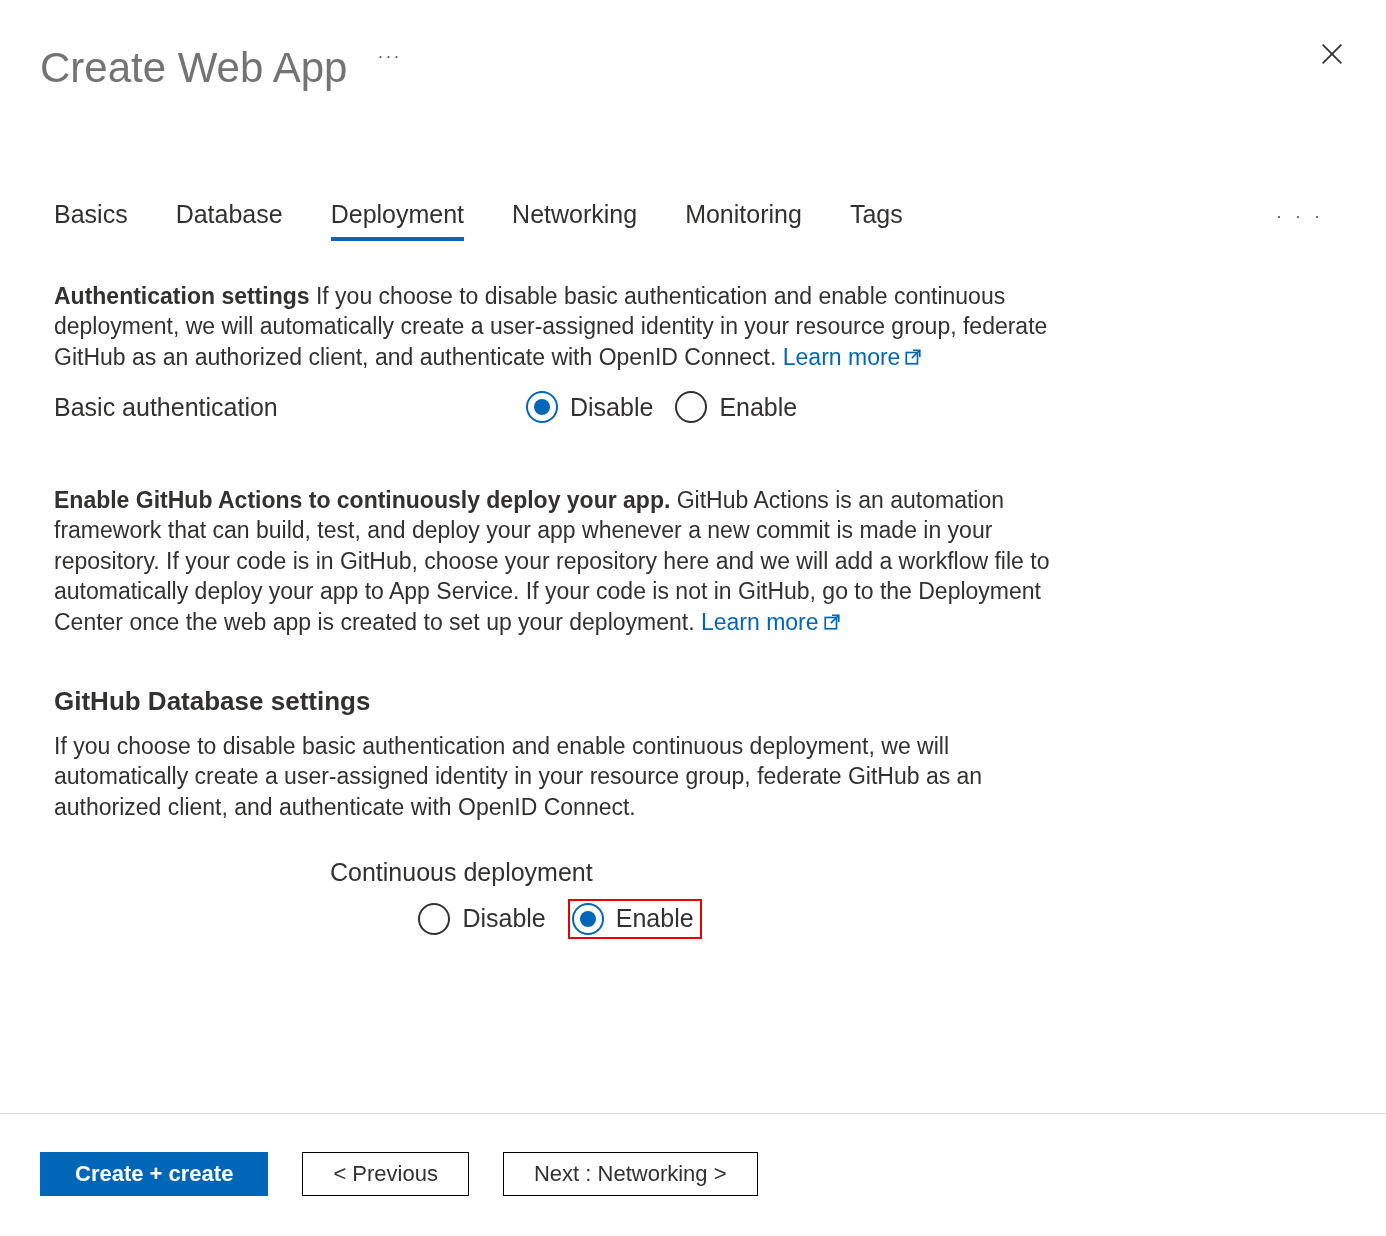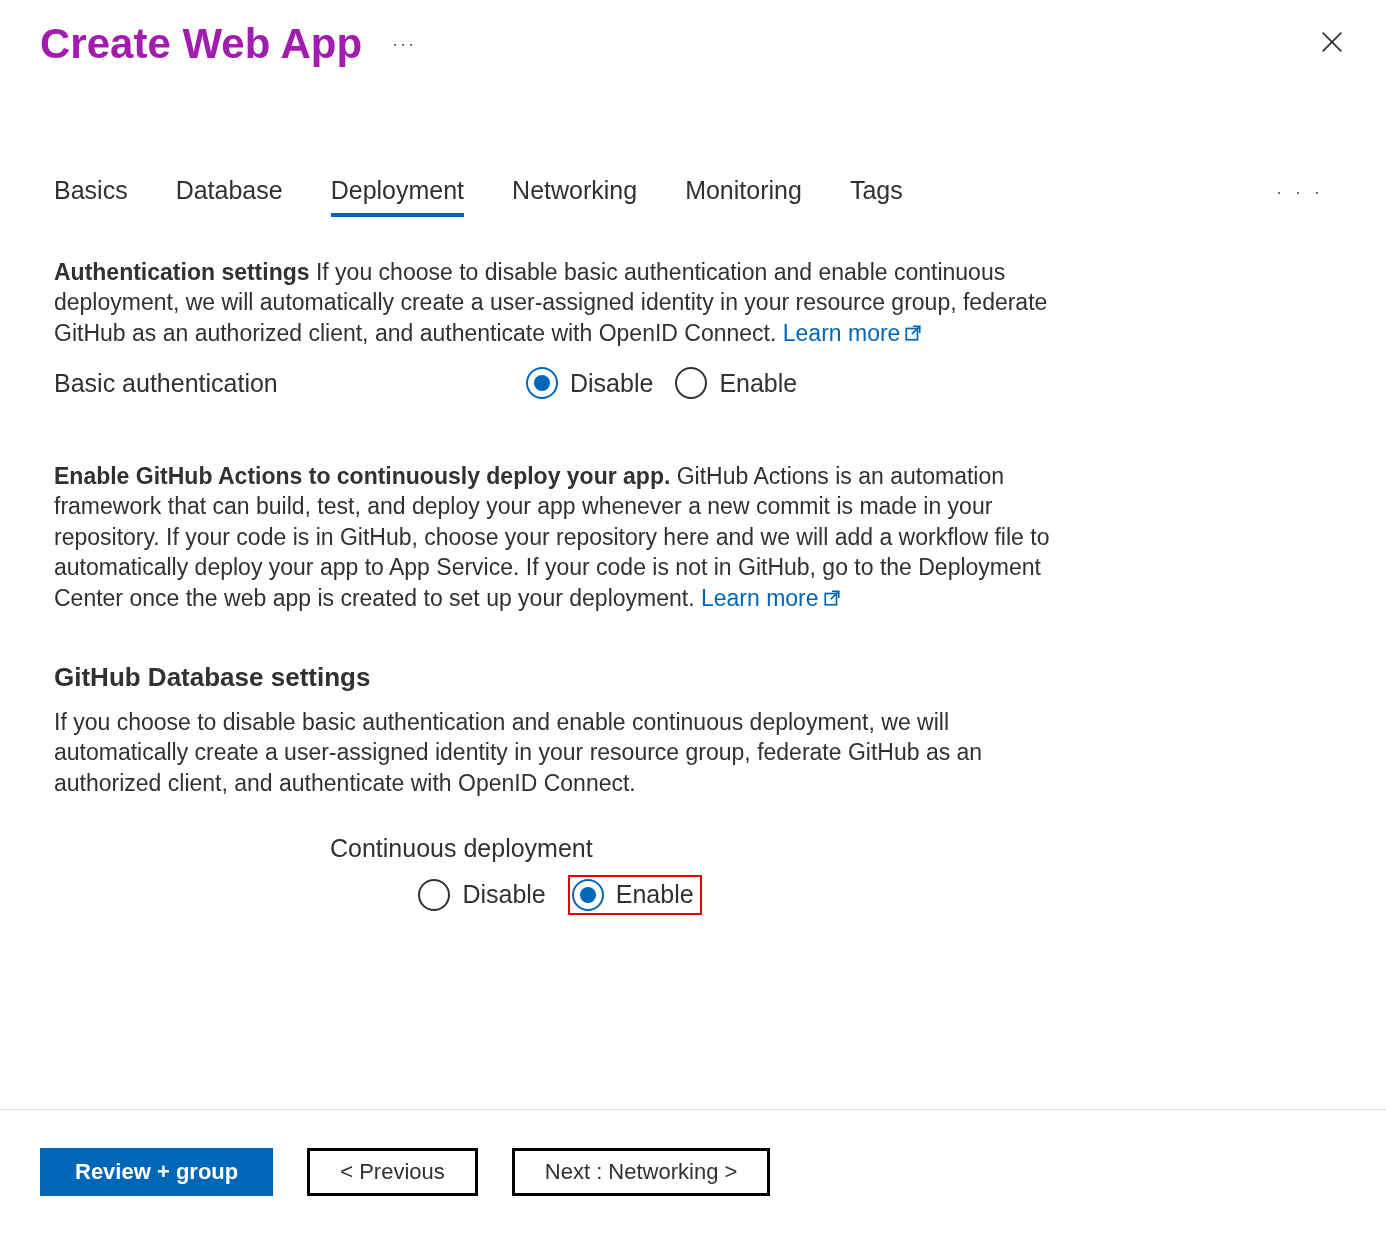--- a/index.html
+++ b/index.html
@@ -17,22 +17,23 @@
       overflow: hidden;
     }
     .header {
       display: flex;
       align-items: center;
       justify-content: space-between;
       padding: 20px 40px 10px 40px;
     }
     .page-title {
       font-size: 42px;
-      font-weight: 700;
-      color: #a21caf;
+      font-weight: 400;
+      color: #737373;
+      margin-top: 24px;
     }
     .more-icon-header {
       font-size: 18px;
       color: #605e5c;
       cursor: pointer;
       letter-spacing: 2px;
       margin-left: 30px;
     }
     .close-icon {
       cursor: pointer;
@@ -159,21 +160,21 @@
       left: 0;
       right: 0;
       border-top: 1px solid #e1dfdd;
       padding: 38px 40px 40px 40px;
       display: flex;
       gap: 34px;
     }
     .btn {
       font-size: 22px;
       padding: 8px 30px;
-      border: 3px solid #000000;
+      border: 1px solid #000000;
       background: #fff;
       color: #323130;
       cursor: pointer;
       font-family: inherit;
     }
     .btn-primary {
       background: #0067b8;
       color: #fff;
       border: 1px solid #0067b8;
       font-weight: 600;
@@ -265,16 +266,16 @@
             </span>
           <span class="radio-label">Enable</span>
         </label>
       </div>
     </div>
   </div>
 
 </div>
 
 <div class="footer">
-  <button class="btn btn-primary">Review + group</button>
+  <button class="btn btn-primary">Create + create</button>
   <button class="btn">&lt;  Previous</button>
   <button class="btn">Next : Networking  &gt;</button>
 </div>
 
 </body></html>

